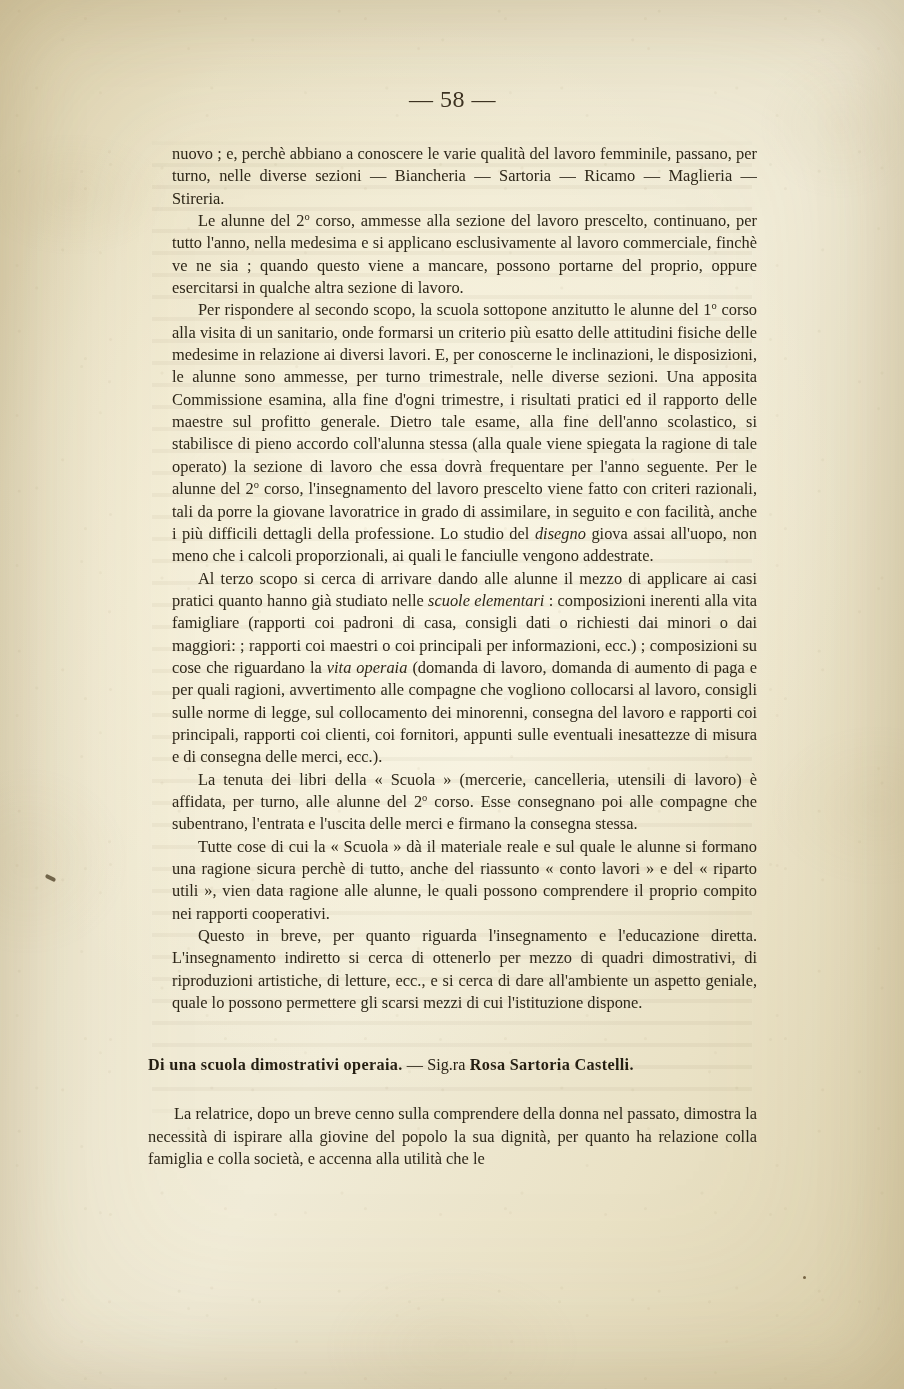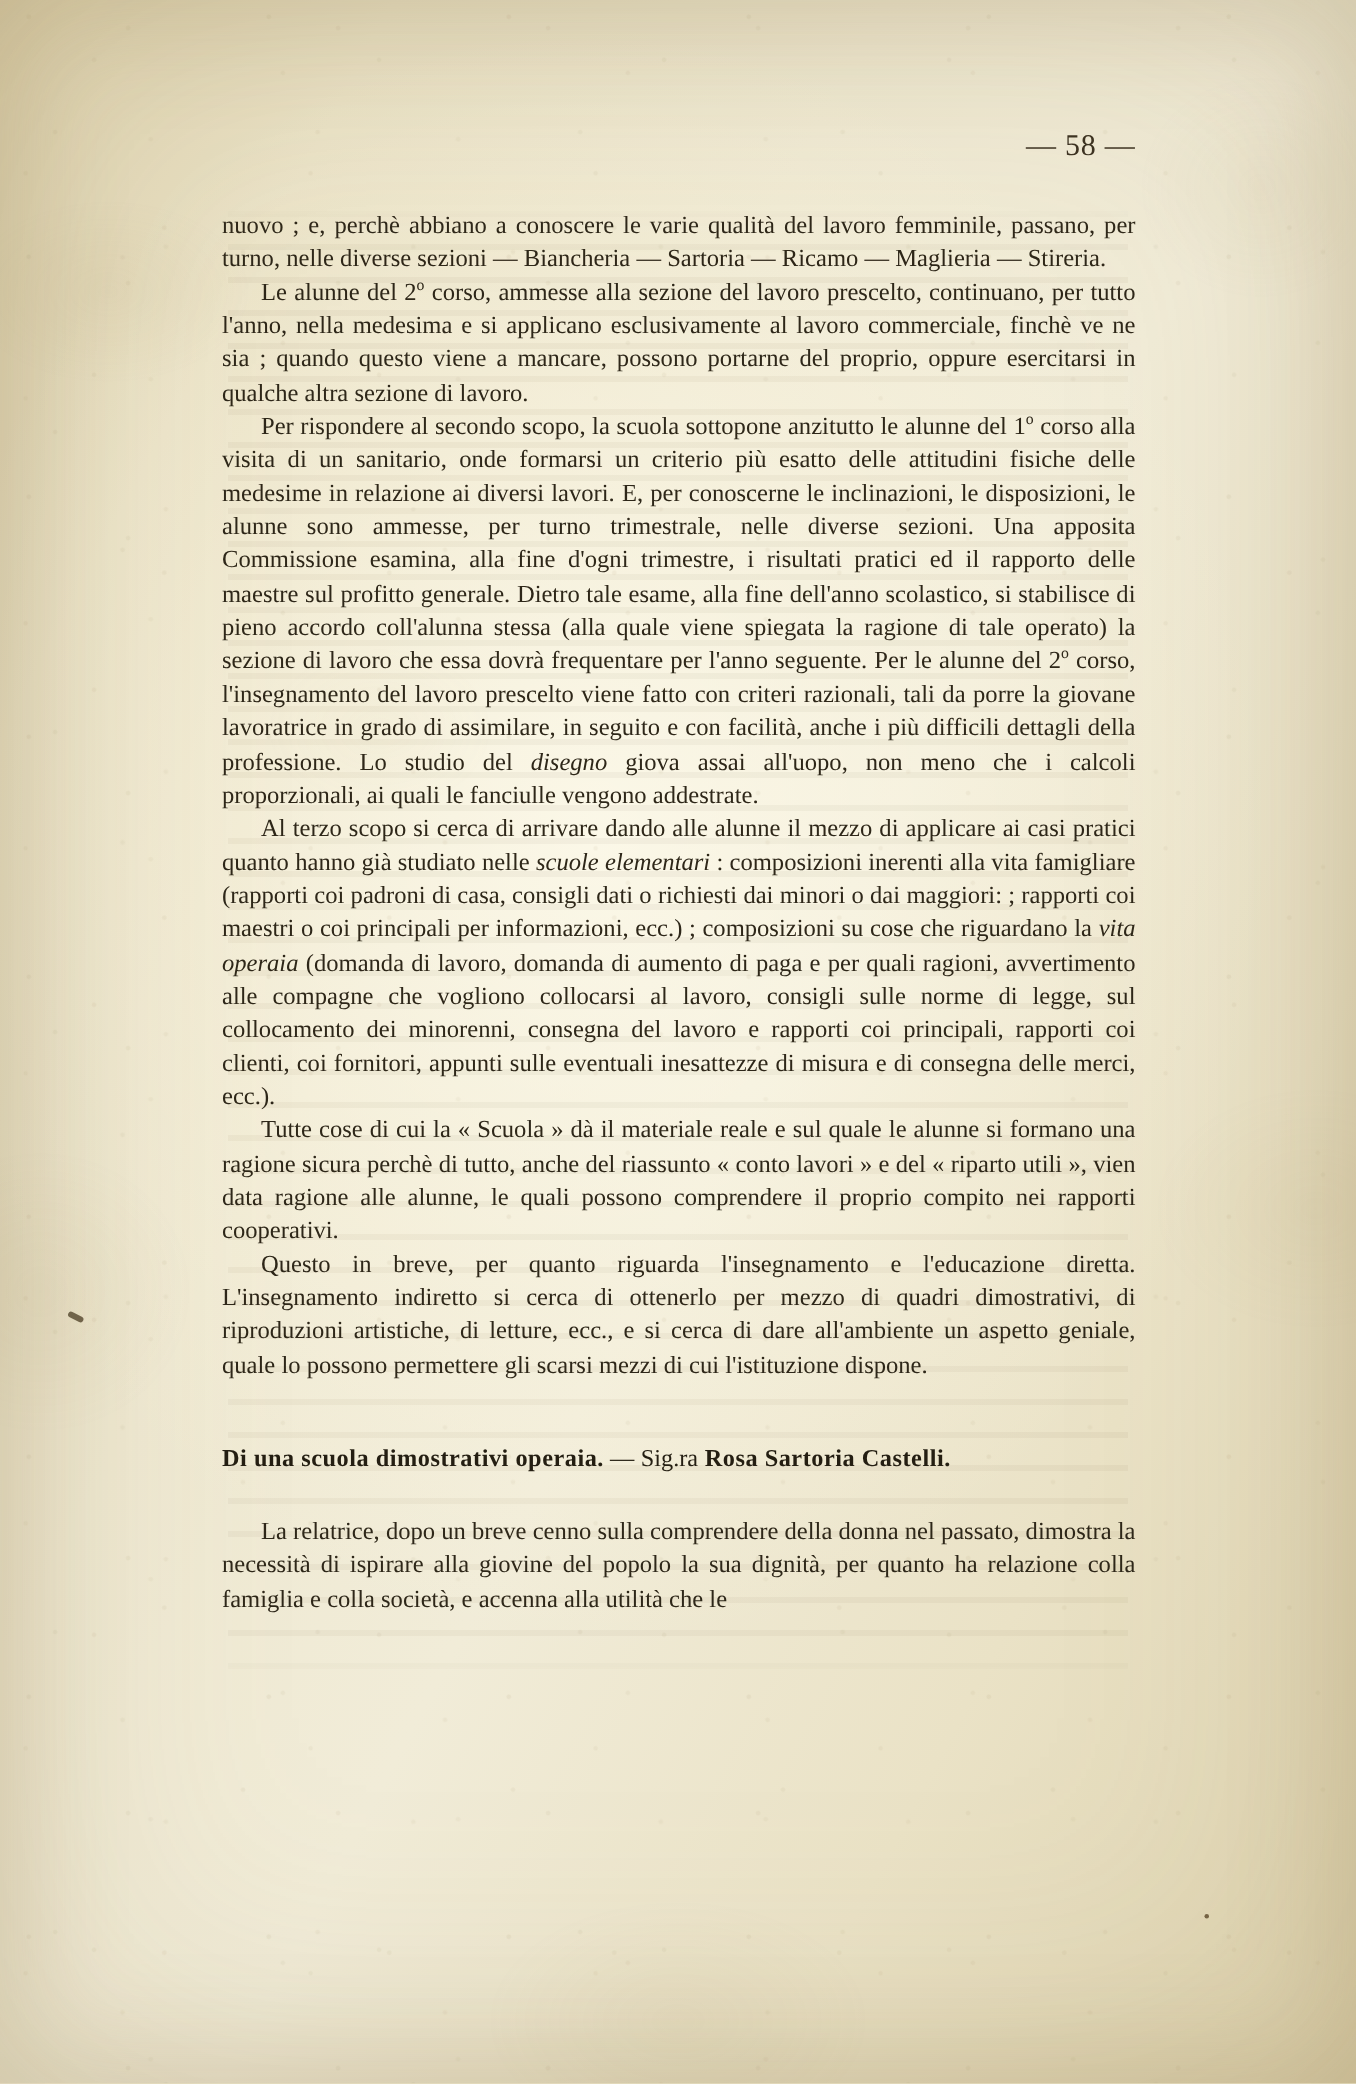--- a/index.html
+++ b/index.html
@@ -81,31 +81,32 @@
   
   #content {
     position: absolute;
     left: 148px;
     top: 0;
     width: 609px;
     color: #2a2418;
   }
 
   .folio {
-    text-align: right;
-    font-size: 20px;
+    text-align: center;
+    font-size: 24px;
     letter-spacing: .5px;
     margin: 0;
     padding-top: 86px;
     padding-bottom: 0;
     color: #3a3020;
   }
 
   .body-block {
     margin-top: 30px;
+    margin-left: 24px;
   }
 
   p.para {
     margin: 0;
     font-size: 16.4px;
     line-height: 22.35px;
     text-align: justify;
     text-justify: inter-word;
     color: #2e2719;
     text-rendering: optimizeLegibility;
@@ -183,20 +184,21 @@
 
   <div id="content">
 
     <div class="folio">— 58 —</div>
 
     <div class="body-block">
       <p class="para">nuovo ; e, perchè abbiano a conoscere le varie qualità del lavoro femminile, passano, per turno, nelle diverse sezioni — Biancheria — Sartoria — Ricamo — Maglieria — Stireria.</p>
       <p class="para indent">Le alunne del 2<sup class="ord">o</sup> corso, ammesse alla sezione del lavoro prescelto, continuano, per tutto l'anno, nella medesima e si applicano esclusivamente al lavoro commerciale, finchè ve ne sia ; quando questo viene a mancare, possono portarne del proprio, oppure esercitarsi in qualche altra sezione di lavoro.</p>
       <p class="para indent">Per rispondere al secondo scopo, la scuola sottopone anzitutto le alunne del 1<sup class="ord">o</sup> corso alla visita di un sanitario, onde formarsi un criterio più esatto delle attitudini fisiche delle medesime in relazione ai diversi lavori. E, per conoscerne le inclinazioni, le disposizioni, le alunne sono ammesse, per turno trimestrale, nelle diverse sezioni. Una apposita Commissione esamina, alla fine d'ogni trimestre, i risultati pratici ed il rapporto delle maestre sul profitto generale. Dietro tale esame, alla fine dell'anno scolastico, si stabilisce di pieno accordo coll'alunna stessa (alla quale viene spiegata la ragione di tale operato) la sezione di lavoro che essa dovrà frequentare per l'anno seguente. Per le alunne del 2<sup class="ord">o</sup> corso, l'insegnamento del lavoro prescelto viene fatto con criteri razionali, tali da porre la giovane lavoratrice in grado di assimilare, in seguito e con facilità, anche i più difficili dettagli della professione. Lo studio del <span class="it">disegno</span> giova assai all'uopo, non meno che i calcoli proporzionali, ai quali le fanciulle vengono addestrate.</p>
       <p class="para indent">Al terzo scopo si cerca di arrivare dando alle alunne il mezzo di applicare ai casi pratici quanto hanno già studiato nelle <span class="it">scuole elementari</span> : composizioni inerenti alla vita famigliare (rapporti coi padroni di casa, consigli dati o richiesti dai minori o dai maggiori: ; rapporti coi maestri o coi principali per informazioni, ecc.) ; composizioni su cose che riguardano la <span class="it">vita operaia</span> (domanda di lavoro, domanda di aumento di paga e per quali ragioni, avvertimento alle compagne che vogliono collocarsi al lavoro, consigli sulle norme di legge, sul collocamento dei minorenni, consegna del lavoro e rapporti coi principali, rapporti coi clienti, coi fornitori, appunti sulle eventuali inesattezze di misura e di consegna delle merci, ecc.).</p>
+      <p class="para indent">La tenuta dei libri della « Scuola » (mercerie, cancelleria, utensili di lavoro) è affidata, per turno, alle alunne del 2<sup class="ord">o</sup> corso. Esse consegnano poi alle compagne che subentrano, l'entrata e l'uscita delle merci e firmano la consegna stessa.</p>
       <p class="para indent">Tutte cose di cui la « Scuola » dà il materiale reale e sul quale le alunne si formano una ragione sicura perchè di tutto, anche del riassunto « conto lavori » e del « riparto utili », vien data ragione alle alunne, le quali possono comprendere il proprio compito nei rapporti cooperativi.</p>
       <p class="para indent">Questo in breve, per quanto riguarda l'insegnamento e l'educazione diretta. L'insegnamento indiretto si cerca di ottenerlo per mezzo di quadri dimostrativi, di riproduzioni artistiche, di letture, ecc., e si cerca di dare all'ambiente un aspetto geniale, quale lo possono permettere gli scarsi mezzi di cui l'istituzione dispone.</p>
     </div>
 
     <div class="section-heading"><span>Di una scuola dimostrativi operaia.</span><span class="emdash">—</span><span class="light">Sig.ra</span> <span>Rosa Sartoria Castelli.</span></div>
 
     <div class="after-heading">
       <p class="para indent">La relatrice, dopo un breve cenno sulla comprendere della donna nel passato, dimostra la necessità di ispirare alla giovine del popolo la sua dignità, per quanto ha relazione colla famiglia e colla società, e accenna alla utilità che le</p>
     </div>
 

